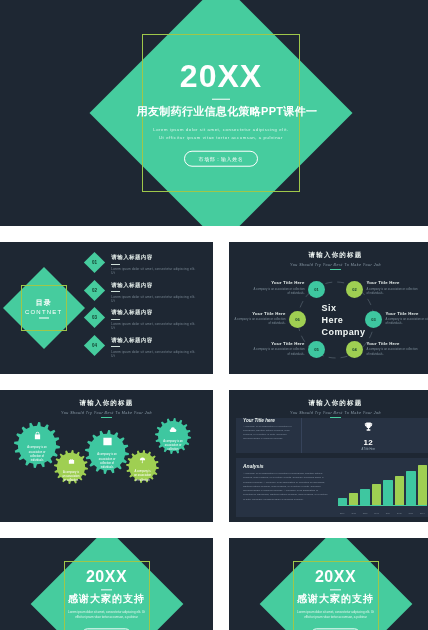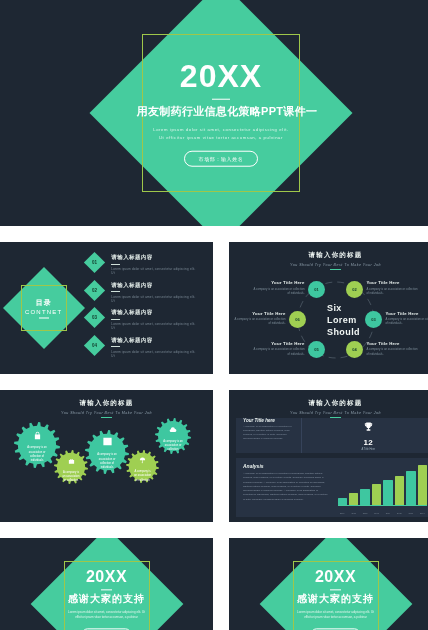--- a/index.html
+++ b/index.html
@@ -316,22 +316,22 @@
       <div class="h1">请输入你的标题</div>
       <div class="h2">You Should Try Your Best To Make Your Job</div>
       <div class="hrule"></div>
     </div>
     <div class="six-area" id="six-area">
       <svg class="six-ring" viewBox="0 0 92 92">
         <circle cx="46" cy="46" r="38" fill="none" stroke="#6d7a87" stroke-width="0.5" stroke-dasharray="7 5"></circle>
       </svg>
       <div class="six-center">
         <div>Six</div>
-        <div>Lorem</div>
-        <div>Should</div>
+        <div>Here</div>
+        <div>Company</div>
       </div>
     <div class="six-node" style="left: 79px; top: 11.7238px; background: rgb(62, 199, 160);">
           <span>01</span>
         </div>
         <div class="six-label left" style="top: 11.2238px; left: 23.5px;">
           <div class="sl-t">Your Title Here</div>
           <div class="sl-d">A company is an association or collection of individuals.</div>
         </div>
         <div class="six-node" style="left: 117px; top: 11.7238px; background: rgb(159, 207, 82);">
           <span>02</span>

